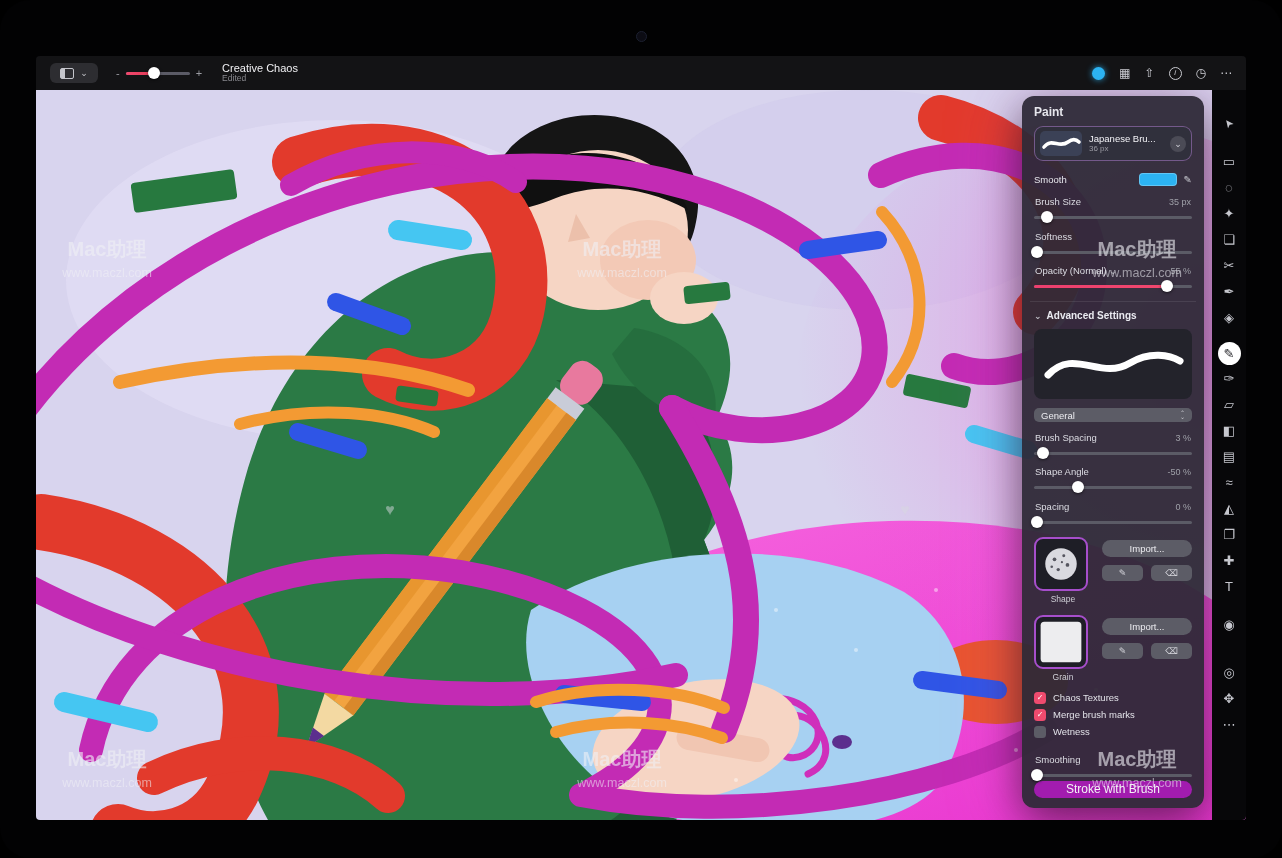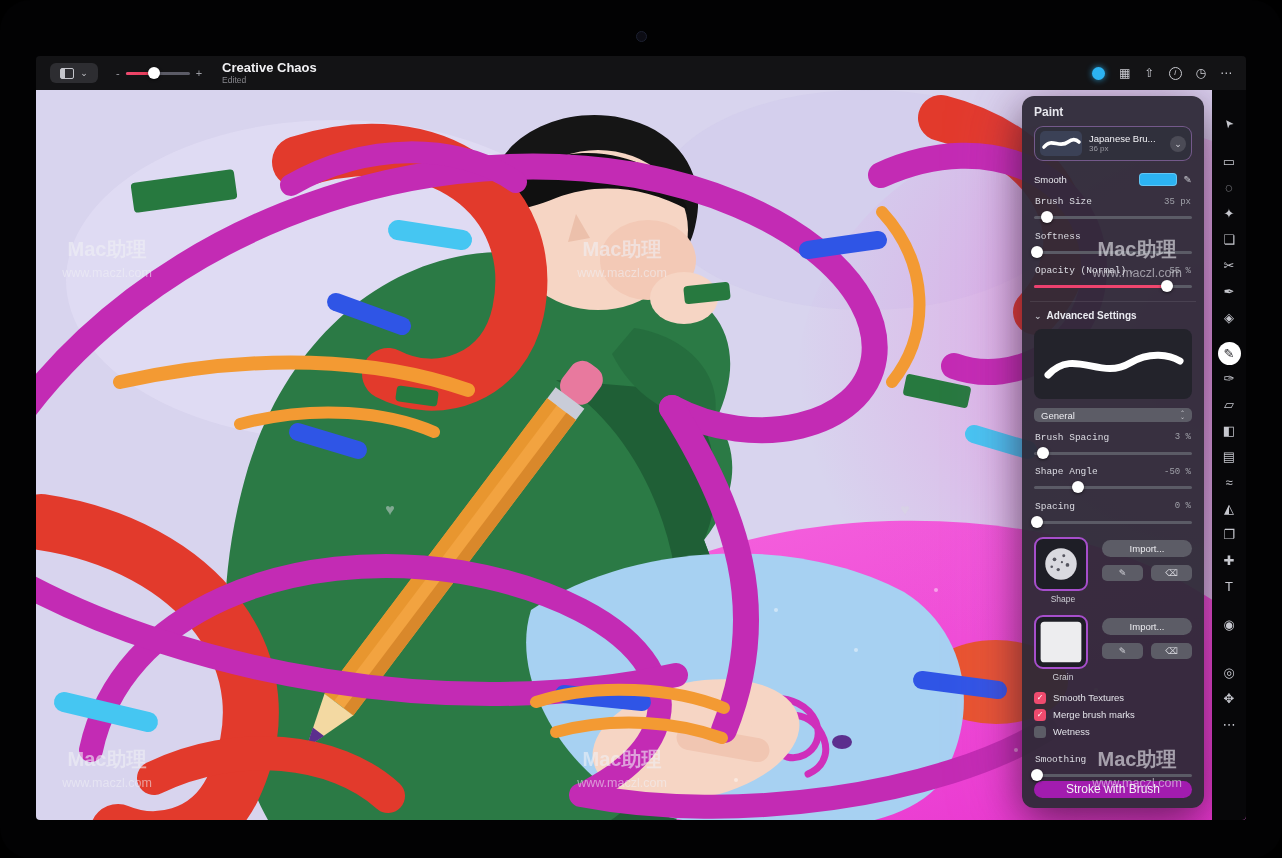--- a/index.html
+++ b/index.html
@@ -22,21 +22,21 @@
   .tb-slider-group{display:flex;align-items:center;gap:6px;margin-left:18px;color:#9b9ca2;font-size:11px;}
   .slider{position:relative;height:12px;}
   .slider .track{position:absolute;left:0;right:0;top:5px;height:3px;border-radius:2px;background:#5b5b66;}
   .slider .fill{position:absolute;left:0;top:5px;height:3px;border-radius:2px;width:0;}
   .slider.red .fill{background:linear-gradient(90deg,#f0486e,#e23a55);}
   .slider.pink .fill{background:linear-gradient(90deg,#ec3f6e,#f0486e);}
   .slider .knob{position:absolute;top:0;left:0;width:12px;height:12px;border-radius:50%;
                 background:#fff;box-shadow:0 1px 3px rgba(0,0,0,.55);transform:translateX(-6px);}
   .tb-slider{width:64px;}
   .tb-title{margin-left:20px;line-height:1.15;}
-  .tb-title .t1{font-size:13px;font-weight:bold;color:#f0f0f3;}
+  .tb-title .t1{font-size:11px;font-weight:normal;color:#f0f0f3;}
   .tb-title .t2{font-size:8.5px;color:#87878d;}
   .tb-right{margin-left:auto;display:flex;align-items:center;gap:14px;}
   .tb-ic{color:#c9cad0;font-size:12px;line-height:1;}
   .color-dot{width:13px;height:13px;border-radius:50%;box-shadow:0 0 6px rgba(44,179,242,.8);}
   .info-ic{width:11px;height:11px;border:1px solid #c9cad0;border-radius:50%;font-size:8px;
            display:flex;align-items:center;justify-content:center;font-style:italic;}
 
   
   .canvas{position:absolute;left:0;top:34px;width:1210px;height:730px;}
   .art{position:absolute;inset:0;width:100%;height:100%;}
@@ -61,22 +61,22 @@
   .brush-selector{margin-top:7px;height:36px;border-radius:9px;background:#30303c;
                   border:1px solid rgba(200,140,235,.45);display:flex;align-items:center;
                   padding:4px 5px;gap:7px;box-sizing:border-box;}
   .brush-thumb{width:42px;height:25px;border-radius:5px;background:#3b4156;flex:none;}
   .brush-thumb svg{width:100%;height:100%;}
   .brush-meta{display:flex;flex-direction:column;line-height:1.2;flex:1;min-width:0;}
   .brush-name{font-size:9.5px;color:#f2f2f6;white-space:nowrap;}
   .brush-size{font-size:8px;color:#9b9ba4;}
   .chev-circle{width:16px;height:16px;border-radius:50%;background:#4b4b56;color:#d2d2da;
                font-size:9px;display:flex;align-items:center;justify-content:center;flex:none;}
-  .label-row{display:flex;justify-content:space-between;align-items:center;font-size:9.5px;
-             color:#dcdce3;margin:10px 1px 4px;font-family:Liberation Mono, monospace;}
+  .label-row{display:flex;justify-content:space-between;align-items:flex-end;font-size:9.5px;
+             color:#dcdce3;margin:10px 1px 4px;}
   .label-row .val{color:#9fa0a8;font-size:9px;}
   .mini-chev{font-size:8px;color:#aeaeb6;margin-left:3px;}
   .color-row{display:flex;align-items:center;margin-top:12px;font-size:9.5px;}
   .color-swatch{margin-left:auto;width:38px;height:13px;border-radius:4px;
                 box-shadow:inset 0 0 0 1px rgba(255,255,255,.25);}
   .mini-edit{margin-left:7px;color:#c6c7ce;font-size:10px;}
   .divider{height:1px;background:rgba(255,255,255,.09);margin:11px -4px 0;}
   .adv-head{display:flex;align-items:center;gap:5px;font-size:10px;font-weight:bold;
             color:#eaeaf0;margin-top:9px;}
   .adv-head .chv{font-size:9px;color:#c0c0c8;}
@@ -403,21 +403,21 @@
               <div class="sq-btn">
                   <span>⌫</span>
                 </div>
             </div>
           </div>
         </div>
 
         <div class="chk-group" id="checkbox-list">
             <div class="chk">
               <span class="chkbox on">✓</span>
-              <span>Smooth Textures</span>
+              <span>Chaos Textures</span>
             </div>
             <div class="chk">
               <span class="chkbox on">✓</span>
               <span>Merge brush marks</span>
             </div>
             <div class="chk">
               <span class="chkbox"></span>
               <span>Wetness</span>
             </div>
           </div>

